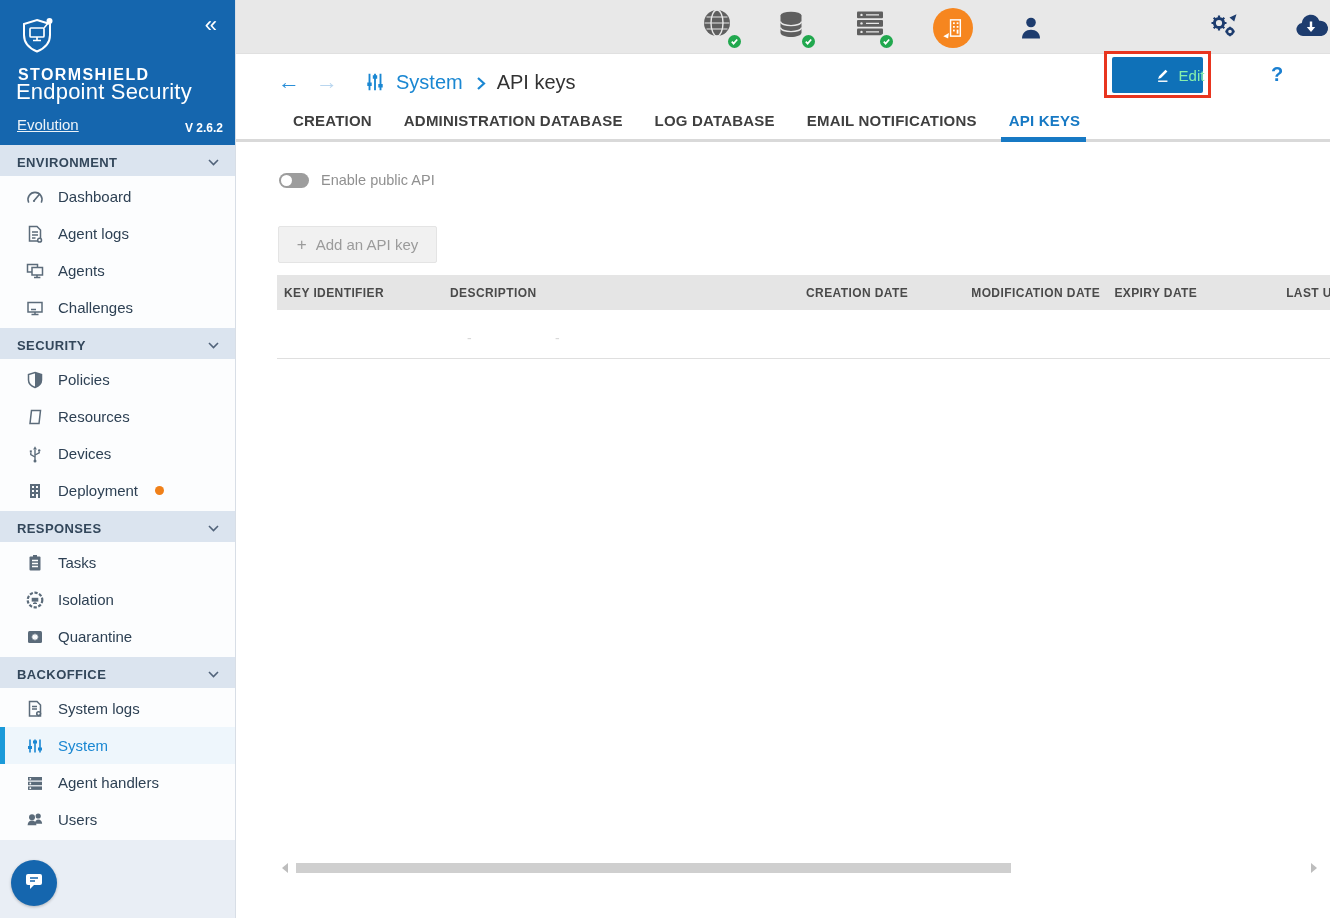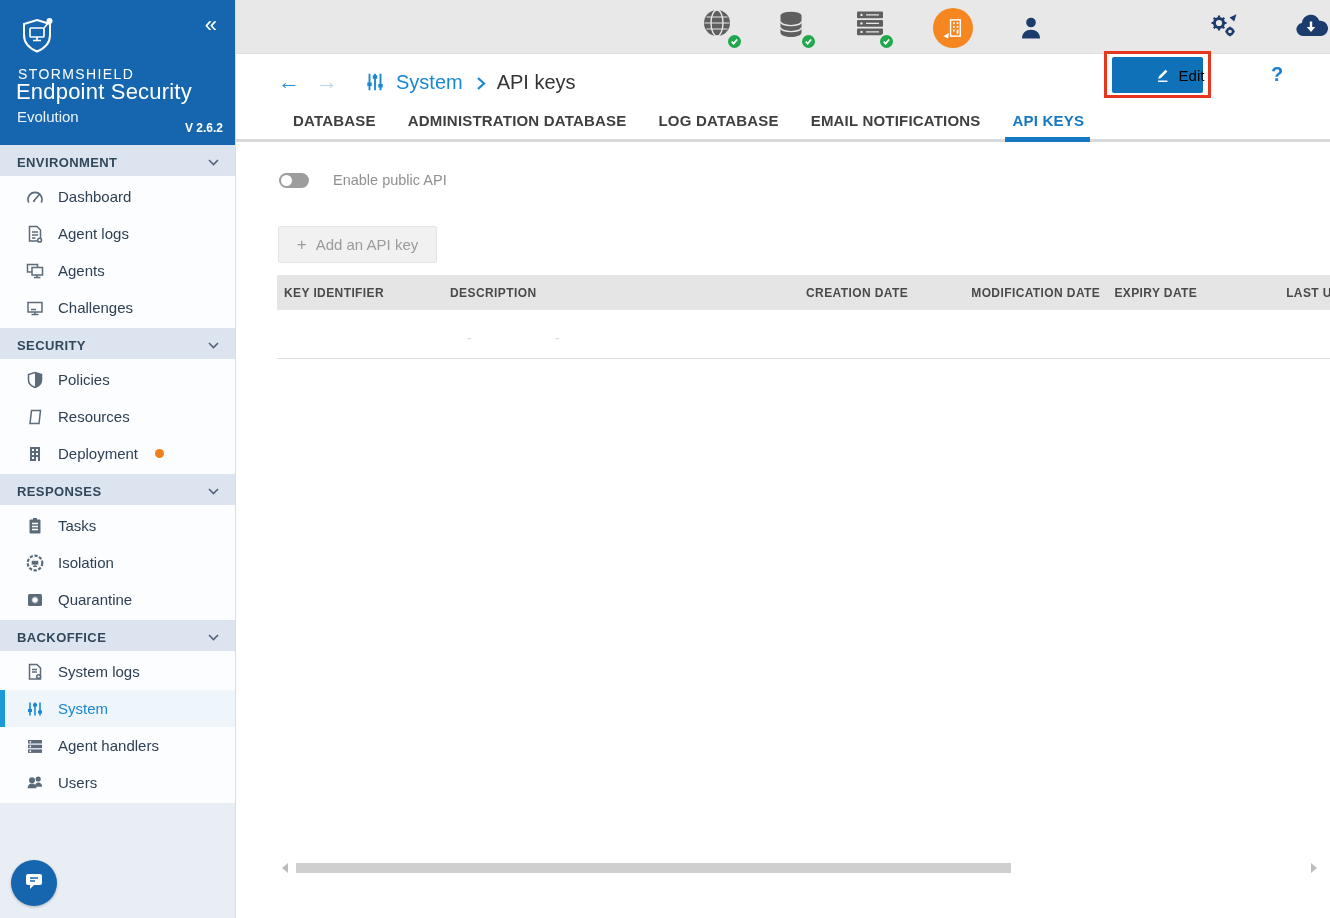--- a/index.html
+++ b/index.html
@@ -9,23 +9,23 @@
     background:#fff; position:relative; overflow:hidden;
     -webkit-font-smoothing:antialiased;
   }
 
   
   .sidebar { position:absolute; left:0; top:0; width:236px; height:918px;
              background:#e9eef5; border-right:1px solid #d8dee6; }
   .side-header { height:145px; background:#1566ae; position:relative; color:#fff; }
   .collapse-btn { position:absolute; top:14px; right:18px; font-size:22px; color:#fff; cursor:pointer; line-height:1; }
   .logo-icon { position:absolute; top:15px; left:18px; }
-  .brand-name { position:absolute; top:66px; left:18px; font-size:14px; font-weight:normal; letter-spacing:1.4px; }
+  .brand-name { position:absolute; top:66px; left:18px; font-size:16px; font-weight:bold; letter-spacing:1.4px; }
   .product-name { position:absolute; top:79px; left:16px; font-size:22px; font-weight:normal; letter-spacing:.2px; }
-  .edition-name { position:absolute; top:108px; left:17px; font-size:15px; opacity:.92; }
+  .edition-name { position:absolute; top:116px; left:17px; font-size:15px; opacity:.92;text-decoration:underline; }
   .version-label { position:absolute; top:121px; right:12px; font-size:12px; font-weight:bold; }
 
   .section-header { height:31px; background:#dbe4ef; color:#33475b;
     display:flex; align-items:center; justify-content:space-between;
     padding:4px 16px 0 17px; font-size:13px; font-weight:bold; letter-spacing:.4px; cursor:pointer; }
   .section-header svg { stroke:#51637a; }
   .nav-items { background:#fcfdfe; padding:2px 0; }
   .nav-item { height:37px; display:flex; align-items:center; gap:13px;
     padding-left:20px; border-left:5px solid transparent;
     color:#2e4154; font-size:15px; cursor:pointer; }
@@ -61,21 +61,21 @@
   .help-label { position:absolute; left:1035px; top:9px; font-size:20px; font-weight:bold; color:#1a7fd0; cursor:pointer; }
 
   .tabs-row { position:absolute; top:58px; left:0; right:0; display:flex; gap:32px;
     padding-left:57px; border-bottom:3px solid #d9d9d9; }
   .tab { position:relative; padding-bottom:10px; font-size:15px; font-weight:bold;
     color:#3f3f3f; letter-spacing:.2px; cursor:pointer; white-space:nowrap; }
   .tab.active { color:#1779c4; }
   .tab.active::after { content:""; position:absolute; left:-8px; right:-6px; bottom:-3px;
     height:5px; background:#1779c4; }
 
-  .toggle-row { position:absolute; top:118px; left:43px; display:flex; align-items:center; gap:24px; }
+  .toggle-row { position:absolute; top:118px; left:43px; display:flex; align-items:center; gap:12px; }
   .switch { width:30px; height:15px; border-radius:8px; background:#9d9d9d; position:relative; cursor:pointer; }
   .switch .knob { position:absolute; left:2px; top:2px; width:11px; height:11px; border-radius:50%; background:#fff; }
   .toggle-label { font-size:14.5px; color:#909090; }
 
   .add-btn { position:absolute; top:172px; left:42px; width:159px; height:37px;
     background:#f1f1f1; border:1px solid #e4e4e4; border-radius:2px;
     display:flex; align-items:center; justify-content:center; gap:9px;
     color:#9b9b9b; font-size:15px; cursor:default; }
   .add-plus { font-size:17px; line-height:1; }
 
@@ -90,21 +90,21 @@
   .hscroll { position:absolute; top:806px; left:41px; right:0; height:16px; }
   .scroll-thumb { position:absolute; left:19px; top:3px; width:715px; height:10px; background:#cfcfcf; cursor:pointer; }
   .arr { position:absolute; top:3px; width:0; height:0; border-top:5px solid transparent; border-bottom:5px solid transparent; cursor:pointer; }
   .arr-left { left:5px; border-right:6px solid #bdbdbd; }
   .arr-right { right:13px; border-left:6px solid #bdbdbd; }
 
   
   .edit-annotation { position:absolute; left:1104px; top:51px; width:107px; height:47px;
     border:3px solid #e8351f; pointer-events:none; z-index:5; }
   .edit-btn { position:absolute; left:1112px; top:57px; width:91px; height:36px;
-    background:#0f71b8; border:none; border-radius:2px; color:#000000; font-size:15px;
+    background:#0f71b8; border:none; border-radius:2px; color:#86efac; font-size:15px;
     font-family:"Liberation Sans", sans-serif;
     display:flex; align-items:center; justify-content:center; gap:8px; cursor:pointer; z-index:4;padding-left:44px; }
 </style>
 </head>
 <body>
 
 <div class="sidebar">
   <div class="side-header">
     <span class="logo-icon">
       <svg width="38" height="42" viewBox="0 0 38 42">
@@ -187,20 +187,34 @@
       </span>
       <span>Policies</span>
     </div>
     <div class="nav-item">
       <span class="ico">
         <svg width="20" height="20" viewBox="0 0 20 20" fill="none" stroke="currentColor" stroke-width="1.5">
           <path d="M6.5 3.5 h9 l-1.5 13 h-9 z"></path>
         </svg>
       </span>
       <span>Resources</span>
+    </div>
+    <div class="nav-item">
+      <span class="ico">
+        <svg width="20" height="20" viewBox="0 0 20 20" fill="none" stroke="currentColor" stroke-width="1.4">
+          <path d="M10 17 V5.5"></path>
+            <path d="M10 2.2 l-1.9 3.4 h3.8 z" fill="currentColor" stroke="none"></path>
+          <path d="M10 13 L5.8 10.6 V8.6"></path>
+            <rect x="4.8" y="6.4" width="2" height="2" fill="currentColor" stroke="none"></rect>
+          <path d="M10 11 L14.2 8.8 V7.6"></path>
+            <circle cx="14.2" cy="6.4" r="1.2" fill="currentColor" stroke="none"></circle>
+          <circle cx="10" cy="17" r="1.5" fill="currentColor" stroke="none"></circle>
+        </svg>
+      </span>
+      <span>Devices</span>
     </div>
     <div class="nav-item">
       <span class="ico">
         <svg width="20" height="20" viewBox="0 0 20 20">
           <rect x="5" y="3" width="10" height="14" fill="currentColor"></rect>
           <rect x="7" y="5" width="2" height="2" fill="#fcfdfe"></rect>
             <rect x="11" y="5" width="2" height="2" fill="#fcfdfe"></rect>
           <rect x="7" y="9" width="2" height="2" fill="#fcfdfe"></rect>
             <rect x="11" y="9" width="2" height="2" fill="#fcfdfe"></rect>
           <rect x="7" y="13" width="2" height="2" fill="#fcfdfe"></rect>
@@ -416,21 +430,21 @@
       <svg width="10" height="15" viewBox="0 0 10 15" fill="none">
           <polyline points="2,2 8,7.5 2,13" stroke="#1a87d2" stroke-width="2.2"></polyline>
         </svg>
     </span>
     <span class="bc-page">API keys</span>
   </div>
 
   <span class="help-label">?</span>
 
   <div class="tabs-row">
-    <span class="tab">DATABASE</span>
+    <span class="tab">CREATION</span>
     <span class="tab">ADMINISTRATION DATABASE</span>
     <span class="tab">LOG DATABASE</span>
     <span class="tab">EMAIL NOTIFICATIONS</span>
     <span class="tab active">API KEYS</span>
   </div>
 
   <div class="toggle-row">
     <span class="switch">
         <span class="knob"></span>
       </span>

